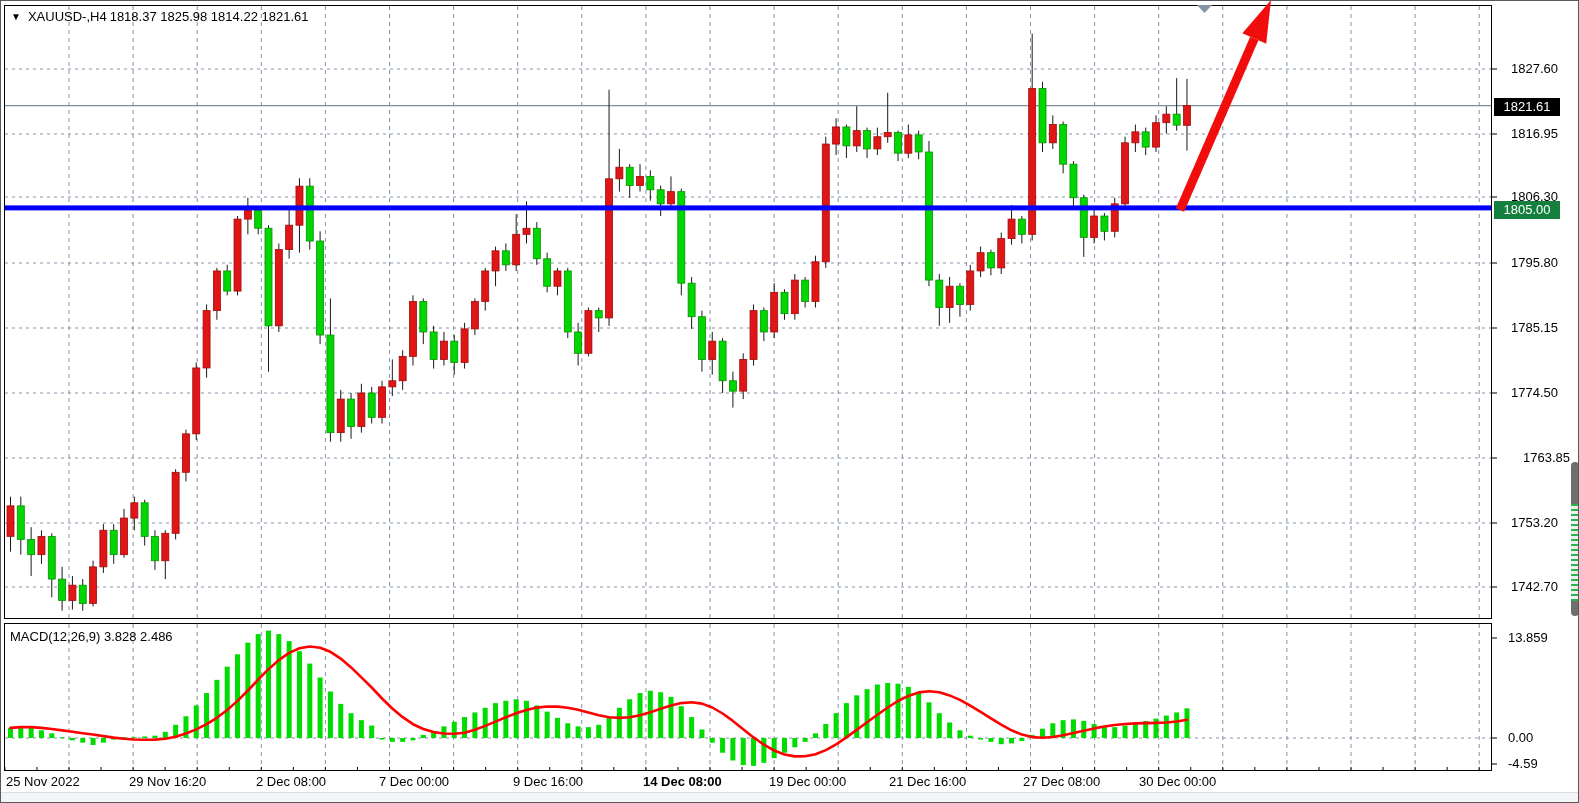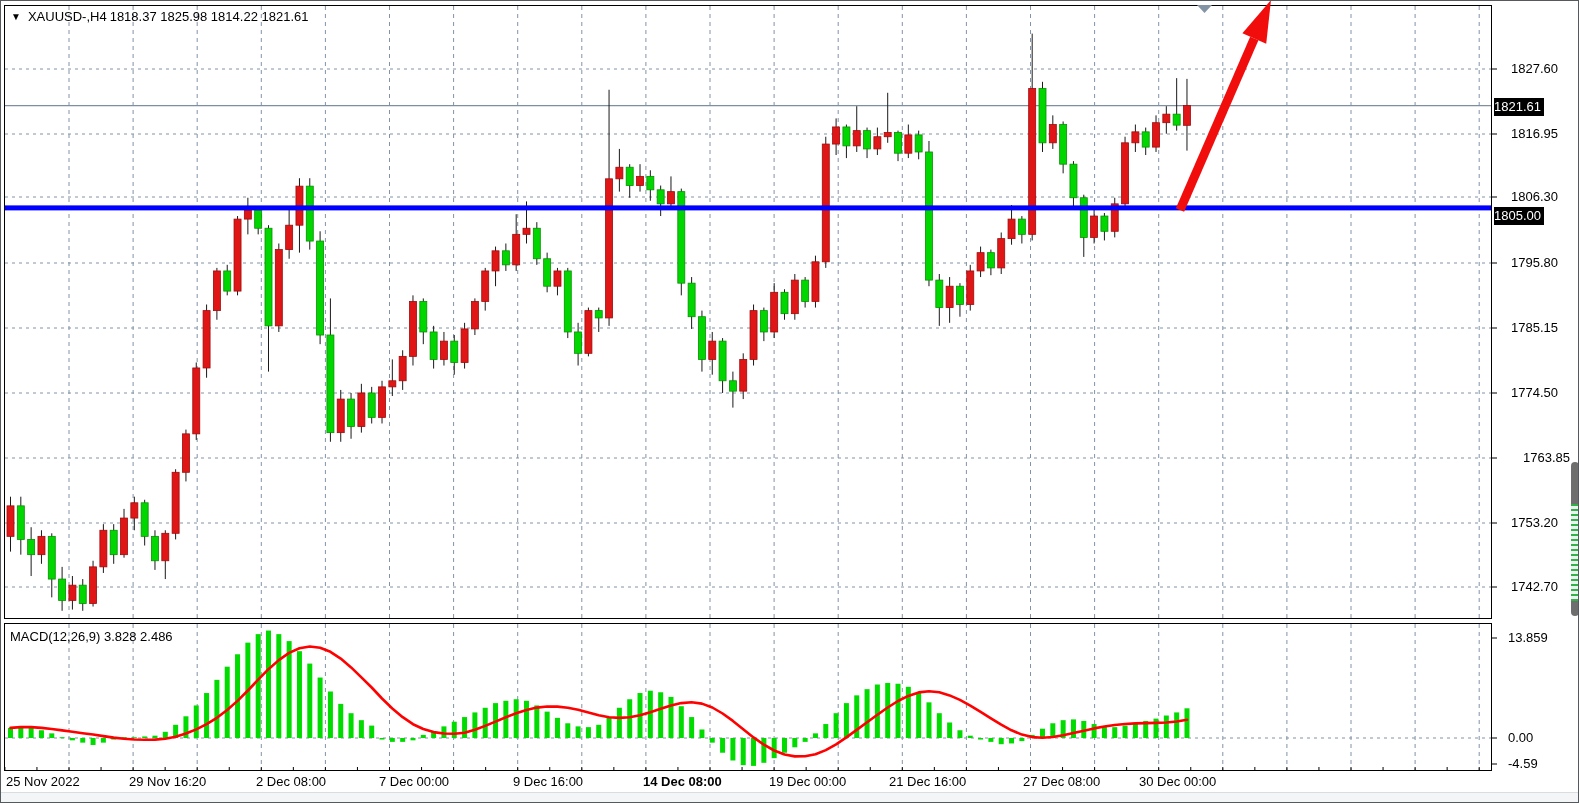--- a/index.html
+++ b/index.html
@@ -7,22 +7,22 @@
           border:1px solid #55585c;box-sizing:border-box;overflow:hidden;
           font-family:"Liberation Sans",sans-serif;}
   svg.chart{position:absolute;left:0;top:0;}
   .hdr{position:absolute;left:10px;top:8px;display:flex;align-items:center;
        font-size:13px;color:#000;white-space:nowrap;}
   .hdr .tri{font-size:10px;margin-right:7px;line-height:13px;}
   .hdr .sym{margin-right:3px;}
   .price-label,.macd-axis-label{position:absolute;left:1510px;font-size:13px;color:#000;
        line-height:16px;white-space:nowrap;transform:translateY(-8px);}
   .macd-axis-label{left:1507px;}
-  .badge{position:absolute;left:1493px;width:50px;height:18px;font-size:13px;color:#fff;
-       line-height:18px;transform:translateY(-9px);white-space:nowrap;}
+  .badge{position:absolute;left:1493px;width:66px;height:18px;font-size:13px;color:#fff;
+       line-height:18px;text-align:center;transform:translateY(-9px);white-space:nowrap;}
   .date-label{position:absolute;top:773px;font-size:13px;color:#000;white-space:nowrap;}
   .macd-title{position:absolute;left:9px;top:628px;font-size:13px;color:#000;white-space:nowrap;}
   .bottom-strip{position:absolute;left:0;top:791px;width:1579px;height:12px;
        background:#f4f5f6;border-top:1px solid #d9dde1;}
   .scroll-thumb{position:absolute;left:1570px;top:461px;width:8px;height:154px;
        background:#6e6e6e;border-radius:4px;overflow:hidden;}
   .scroll-thumb .stripes{position:absolute;left:0;top:42px;width:8px;height:97px;
        background:repeating-linear-gradient(to bottom,#2eb344 0 2px,#eef1f3 2px 5px);}
   .hotzone{position:absolute;background:transparent;}
 </style>
@@ -545,20 +545,20 @@
       <div class="date-label" style="left: 378px;">7 Dec 00:00</div>
       <div class="date-label" style="left: 512px;">9 Dec 16:00</div>
       <div class="date-label" style="left: 642px; font-weight: bold;">14 Dec 08:00</div>
       <div class="date-label" style="left: 768px;">19 Dec 00:00</div>
       <div class="date-label" style="left: 888px;">21 Dec 16:00</div>
       <div class="date-label" style="left: 1022px;">27 Dec 08:00</div>
       <div class="date-label" style="left: 1138px;">30 Dec 00:00</div>
     </div>
 
   <div class="badge" id="badge-current" style="top: 106px; background: rgb(0, 0, 0);">1821.61</div>
-  <div class="badge" id="badge-level" style="top: 215px; background: #000000;">1805.00</div>
+  <div class="badge" id="badge-level" style="top: 209px; background: #15803d;">1805.00</div>
 
   <div class="scroll-thumb">
     <div class="stripes"></div>
   </div>
 
   <div class="bottom-strip"></div>
 </div>
 
 </body></html>

